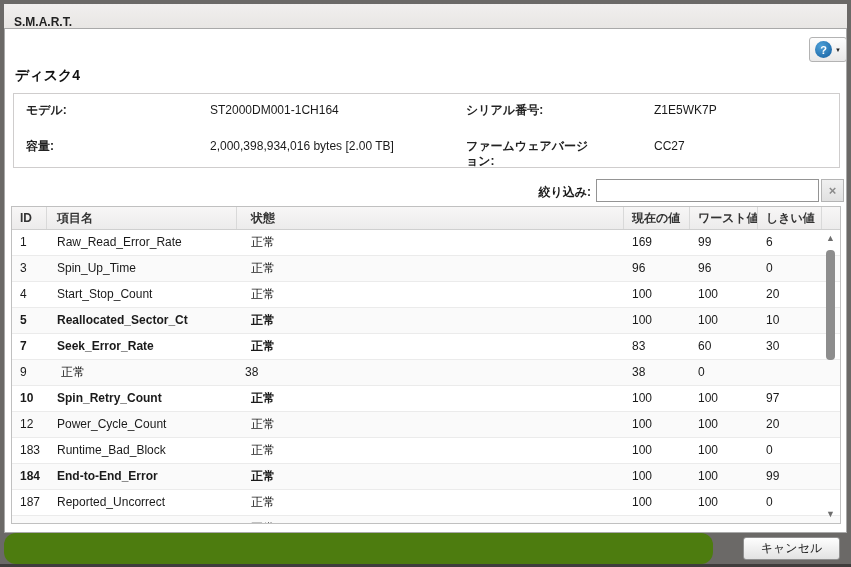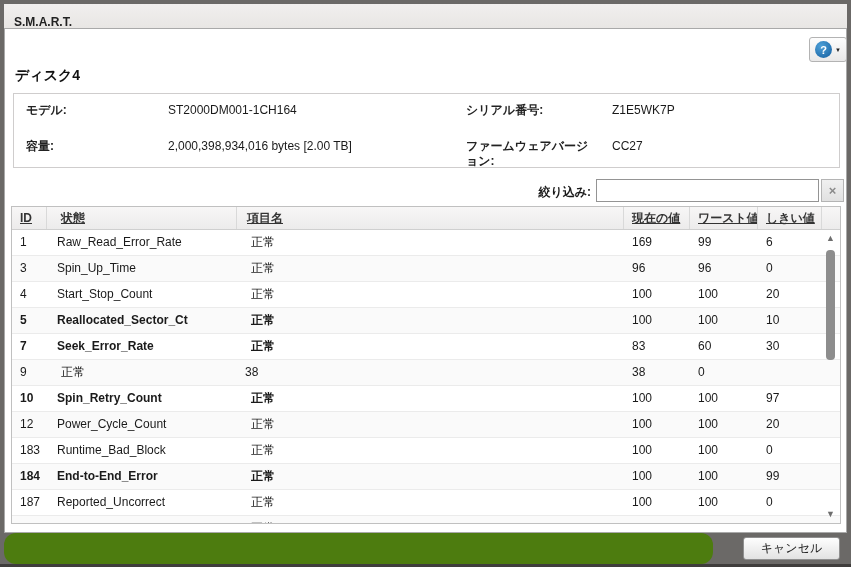--- a/index.html
+++ b/index.html
@@ -26,35 +26,35 @@
     font-weight:bold; font-size:11px; display:flex; align-items:center; justify-content:center; }
   .help-caret { font-size:6px; color:#222; }
 
   .disk-title { position:absolute; left:10px; top:38px; font-size:14px; font-weight:bold; color:#111; }
 
   .info-box { position:absolute; left:8px; top:64px; width:827px; height:75px;
     border:1px solid #cfcdcd; background:#fff; padding:9px 12px;
     display:grid; grid-template-columns:122px 278px 126px 1fr; grid-auto-rows:min-content;
     column-gap:2px; row-gap:7px; align-items:start;gap:20px; }
   .info-label { font-weight:bold; color:#222; line-height:1.3; }
-  .info-value { color:#1a1a1a; line-height:1.3; }
+  .info-value { color:#1a1a1a; line-height:1.3;margin-left:42px; }
 
   .filter-label { position:absolute; left:420px; top:155px; width:166px; text-align:right; font-weight:bold; }
   .filter-input { position:absolute; left:591px; top:150px; width:223px; height:23px;
     border:1px solid #949494; background:#fff; font:inherit; padding:0 4px; }
   .filter-clear { position:absolute; left:816px; top:150px; width:23px; height:23px;
     background:linear-gradient(#f0f0f0,#e1e1e1); border:1px solid #b4b4b4;
     color:#8a8a8a; font-weight:bold; font-size:13px; display:flex; align-items:center; justify-content:center; cursor:default; }
 
   .table { position:absolute; left:6px; top:177px; width:830px; height:318px;
     border:1px solid #c0c0c0; background:#fff; overflow:hidden; }
   .thead { display:grid; grid-template-columns:35px 190px 387px 66px 68px 64px 18px;
     height:23px; background:linear-gradient(#f7f6f6,#ecebeb); border-bottom:1px solid #cfcfcf; }
   .th { font-weight:600; color:#333; line-height:22px; border-right:1px solid #d9d9d9;
-    overflow:hidden; white-space:nowrap;text-decoration:underline; }
+    overflow:hidden; white-space:nowrap; }
   .th:last-child { border-right:none; }
   .th-id { padding-left:8px; }
   .th-name { padding-left:10px; }
   .th-status { padding-left:14px; }
   .th-num { padding-left:8px; }
 
   .tbody { position:absolute; left:0; top:23px; width:828px; height:293px; overflow:hidden; }
   .t-row { display:grid; grid-template-columns:35px 190px 387px 66px 68px 64px 18px;
     height:26px; border-bottom:1px solid #ebebeb; background:#fff; }
   .t-row.alt { background:#fafafa; }
@@ -107,22 +107,22 @@
 
     <div class="filter-label">絞り込み:</div>
     <input class="filter-input" type="text" value="" style="">
     <div class="filter-clear">
       <span>×</span>
     </div>
 
     <div class="table">
       <div class="thead">
         <div class="th th-id">ID</div>
+        <div class="th th-name">項目名</div>
         <div class="th th-status">状態</div>
-        <div class="th th-name">項目名</div>
         <div class="th th-num">現在の値</div>
         <div class="th th-num">ワースト値</div>
         <div class="th th-num">しきい値</div>
         <div class="th"></div>
       </div>
       <div class="tbody">
   <div class="t-row">
     <div class="c c-id">1</div>
     <div class="c c-name">Raw_Read_Error_Rate</div>
     <div class="c c-status">正常</div>

